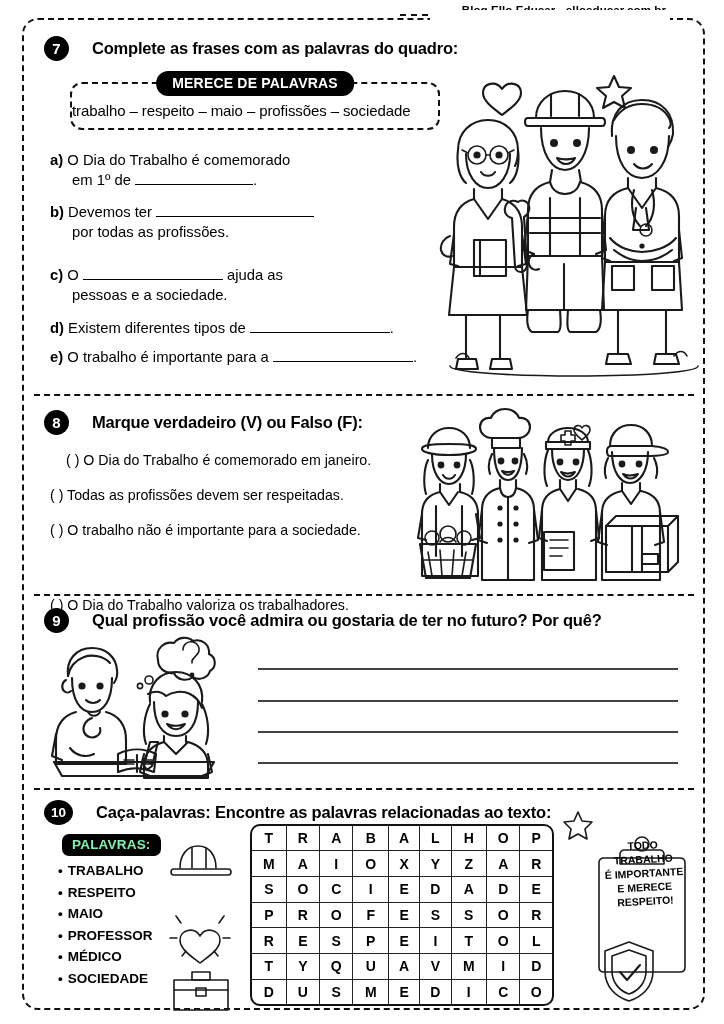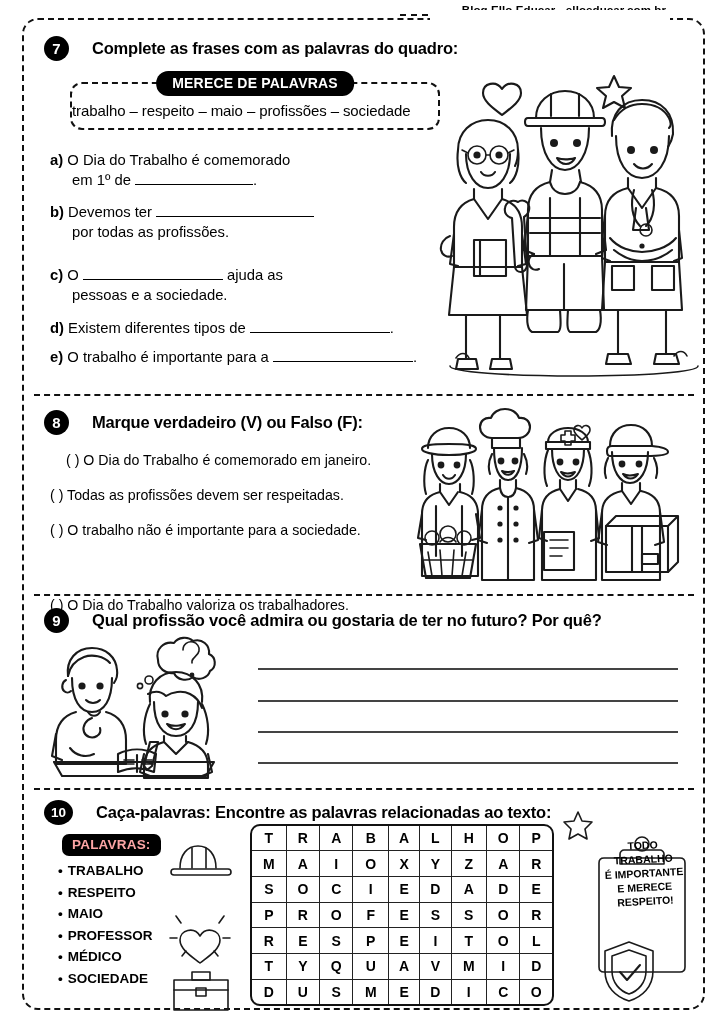--- a/index.html
+++ b/index.html
@@ -83,21 +83,21 @@
   
   .tf { position: absolute; font-size: 14.2px; white-space: nowrap; }
 
   
   .ansline {
     position: absolute; border-top: 2px solid #444;
   }
 
   
   .pal-title {
-    position: absolute; background: #000; color: #fca5a5;
+    position: absolute; background: #000; color: #86efac;
     border-radius: 7px; padding: 3px 10px 4px;
     font-size: 13.5px; font-weight: bold; letter-spacing: .2px;
   }
   .pal-list { position: absolute; font-size: 13.5px; font-weight: bold; line-height: 21.5px; }
   .pal-list li { list-style: none; }
   .pal-list li::before { content: "\2022"; margin-right: 5px; }
 
   
   .grid-wrap {
     position: absolute;

